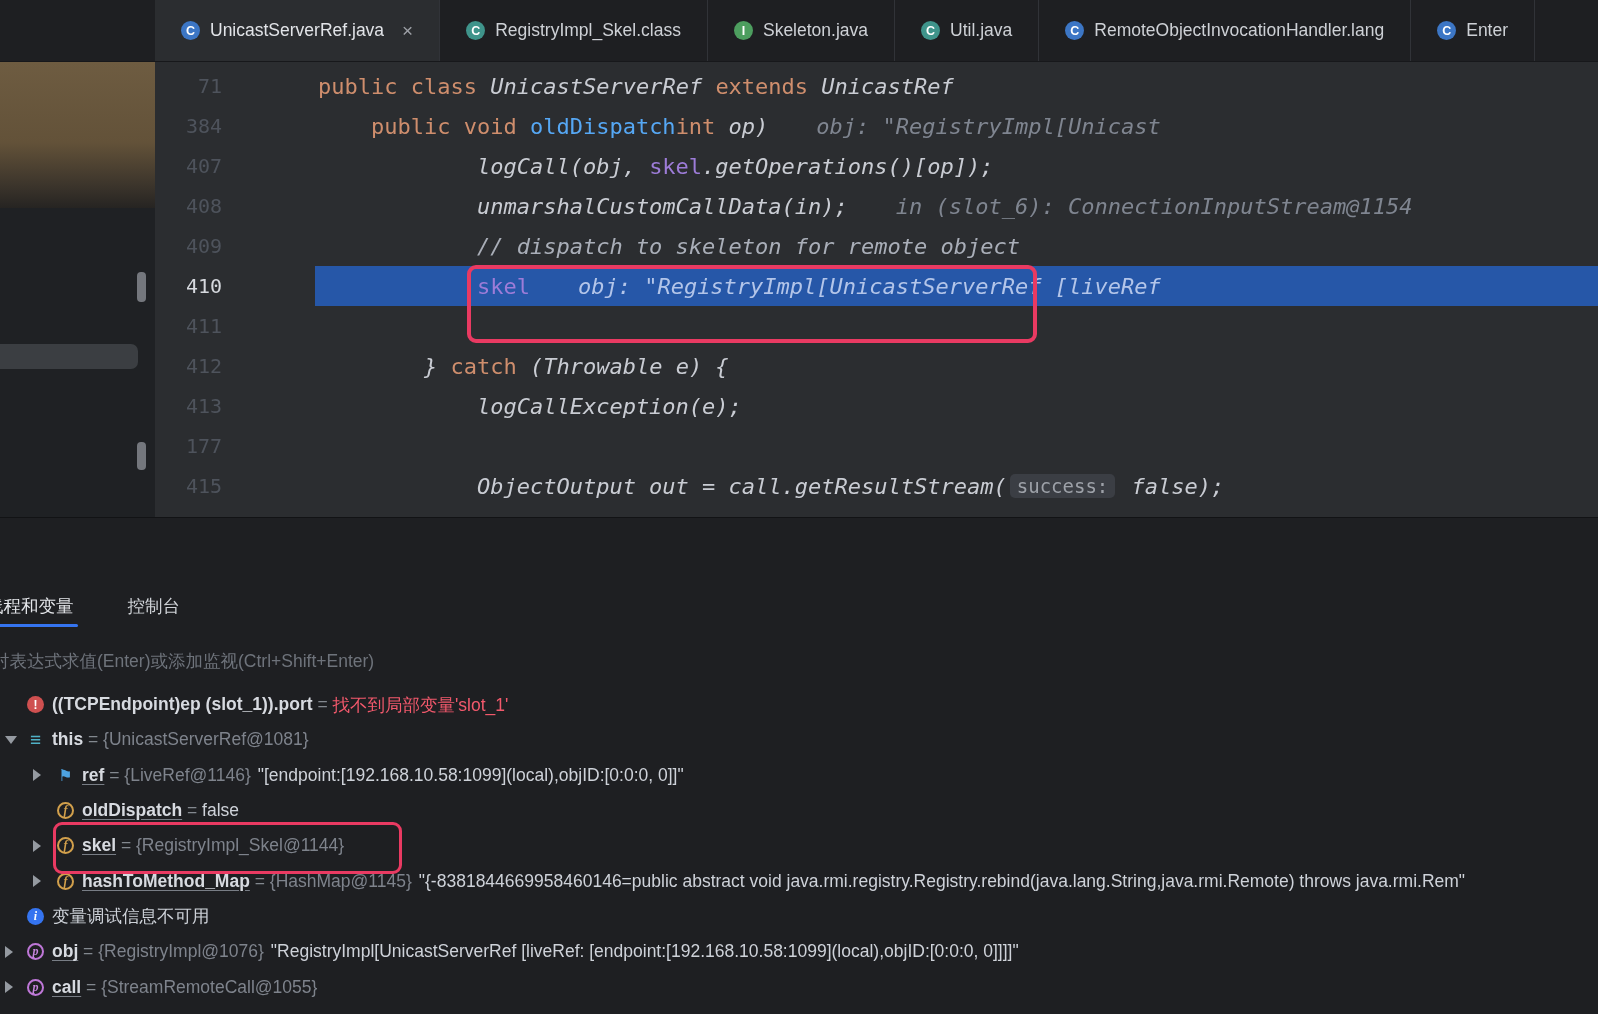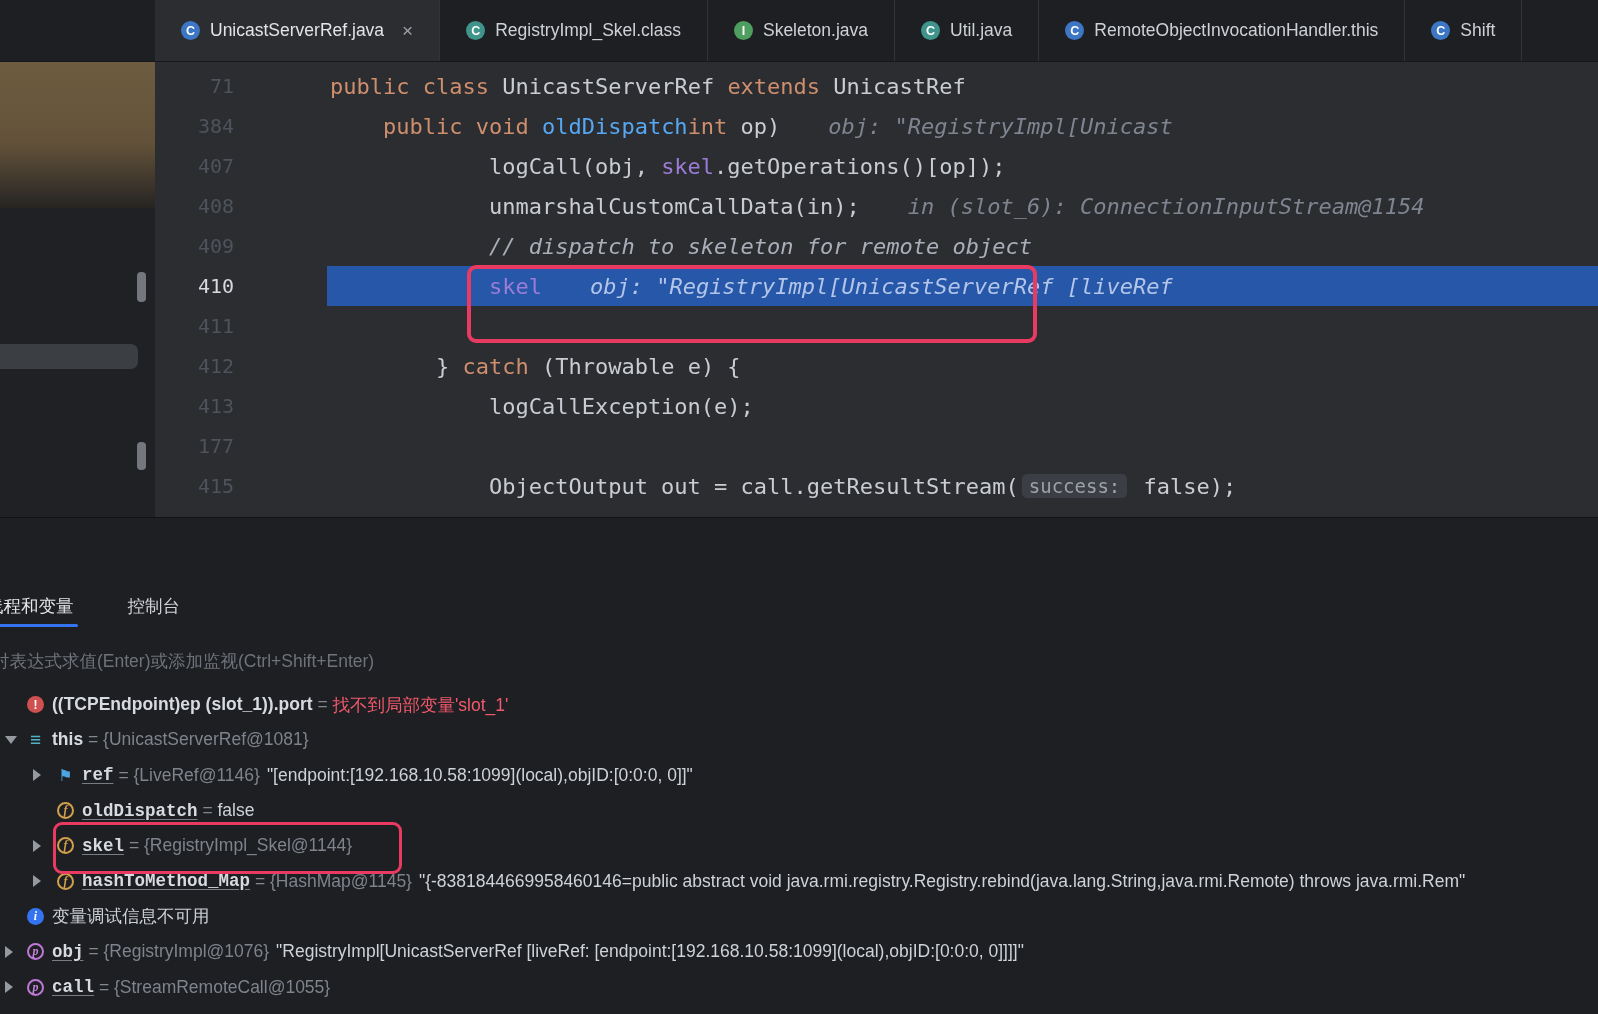--- a/index.html
+++ b/index.html
@@ -25,28 +25,28 @@
   .brown{position:absolute;left:0;top:0;width:155px;height:146px;
          background:linear-gradient(180deg,#6e5c41 0%,#635239 55%,#3b342b 85%,#262422 100%);}
   .sel{position:absolute;left:0;top:282px;width:138px;height:25px;background:#3b3e42;border-radius:0 7px 7px 0;}
   .thumb{position:absolute;left:137px;width:9px;border-radius:4px;background:#74777d;}
   .t1{top:210px;height:30px;}
   .t2{top:380px;height:28px;}
   
   .editor{position:absolute;left:155px;top:62px;right:0;height:455px;background:#2b2d30;
           font-family:"DejaVu Sans Mono",monospace;font-size:22px;overflow:hidden;}
   .code-rows{position:absolute;inset:0;padding-top:4px;}
-  .crow{display:flex;height:40px;align-items:center;margin-left:12px;}
+  .crow{display:flex;height:40px;align-items:center;}
   .gut{width:160px;flex:0 0 auto;text-align:right;padding-right:93px;box-sizing:border-box;
        color:#4e535c;font-size:20px;}
   .crow.exec .gut{color:#d6d9de;}
   .cbody{flex:1 1 auto;display:flex;align-items:center;white-space:pre;overflow:hidden;height:100%;padding-left:3px;}
   .crow.exec .cbody{background:#2657a8;}
   .tok-kw{color:#cf8e6d;}
-  .tok-pl{color:#c9ccd3;}
+  .tok-pl{color:#c9ccd3;font-style:italic;}
   .tok-fn{color:#56a8f5;}
   .tok-field{color:#9d7cd8;}
   .tok-cmt{color:#a9aeb8;font-style:italic;}
   .tok-pill{background:#3b3e44;color:#9da1a8;border-radius:5px;padding:1px 7px;font-size:19px;margin:0 3px;}
   .hint{font-style:italic;color:#7f8590;margin-left:48px;}
   .crow.exec .hint{color:#b3c5e9;}
   
   .red-box{position:absolute;border:4px solid #e93a62;border-radius:9px;pointer-events:none;}
   .rb-editor{left:312px;top:203px;width:562px;height:70px;}
   .rb-skel{left:53px;top:304px;width:343px;height:46px;border-width:3px;}
@@ -68,21 +68,21 @@
   .chev-d{width:0;height:0;border-top:8px solid #959aa1;border-left:6px solid transparent;border-right:6px solid transparent;}
   .vicon{width:17px;height:17px;flex:0 0 auto;margin-right:8px;display:flex;align-items:center;justify-content:center;box-sizing:border-box;}
   .ic-circle{border-radius:50%;font-size:12px;font-weight:bold;}
   .ic-error{background:#cf5050;color:#fff;}
   .ic-info{background:#3574f0;color:#fff;font-style:italic;font-family:"Liberation Serif",serif;}
   .ic-field{border:2px solid #d2a04c;color:#d2a04c;font-style:italic;font-family:"Liberation Serif",serif;}
   .ic-param{border:2px solid #bf77d8;color:#c785de;font-style:italic;font-family:"Liberation Serif",serif;}
   .ic-this{color:#4fb0c6;font-size:19px;font-weight:bold;}
   .ic-flag{color:#4da2e0;font-size:16px;}
   .vname{font-weight:600;color:#d7dae0;}
-  .vname.u{text-decoration:underline;text-decoration-color:#787d85;text-underline-offset:3px;font-family:Liberation Mono, monospace;}
+  .vname.u{text-decoration:underline;text-decoration-color:#787d85;text-underline-offset:3px;}
   .veq{color:#83888f;}
   .vref{color:#7e838c;}
   .vstr{color:#ced2d9;margin-left:7px;}
   .vval{color:#ced2d9;}
   .verr{color:#f2596c;text-align:center;}
   .vinfo{color:#ced2d9;}
 </style>
 </head>
 <body>
 
@@ -99,25 +99,25 @@
     <div class="tab">
       <span class="tab-icon" style="background: rgb(77, 158, 95);">I</span>
       <span class="tab-label">Skeleton.java</span>
     </div>
     <div class="tab">
       <span class="tab-icon" style="background: rgb(63, 148, 139);">C</span>
       <span class="tab-label">Util.java</span>
     </div>
     <div class="tab">
       <span class="tab-icon" style="background: rgb(60, 118, 197);">C</span>
-      <span class="tab-label">RemoteObjectInvocationHandler.this</span>
+      <span class="tab-label">RemoteObjectInvocationHandler.lang</span>
     </div>
     <div class="tab">
       <span class="tab-icon" style="background: rgb(60, 118, 197);">C</span>
-      <span class="tab-label">Shift</span>
+      <span class="tab-label">Enter</span>
     </div>
   </div>
 
 <div class="leftpanel">
   <div class="brown"></div>
   <div class="sel"></div>
   <div class="thumb t1"></div>
   <div class="thumb t2"></div>
 </div>
 

